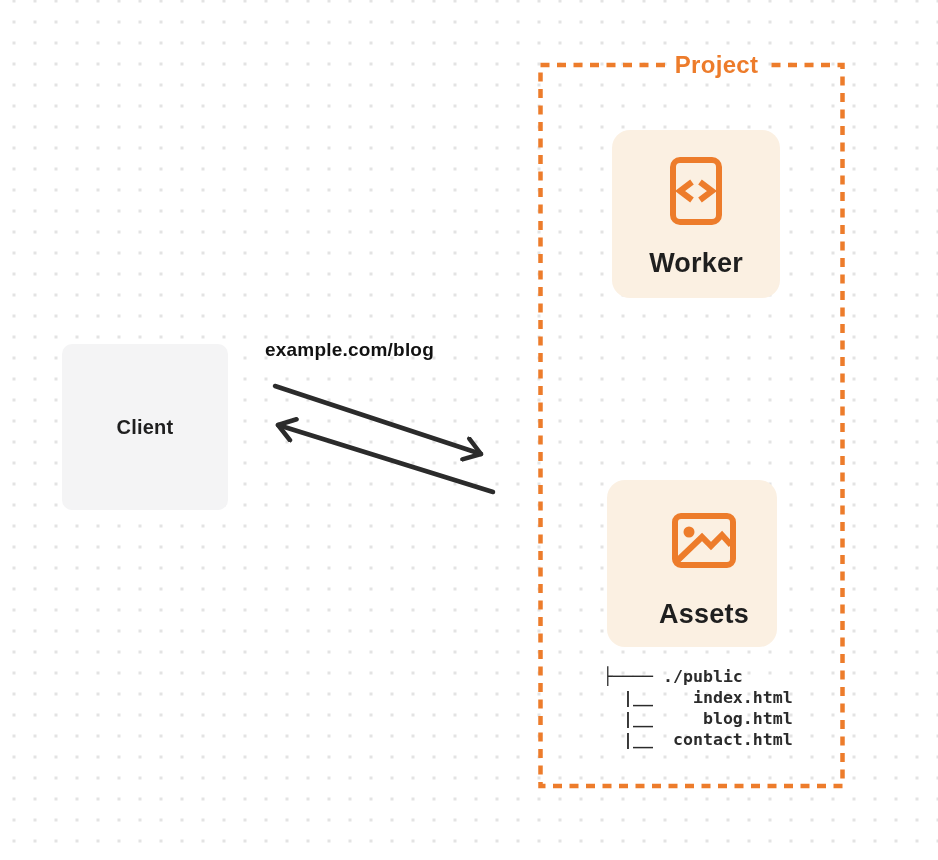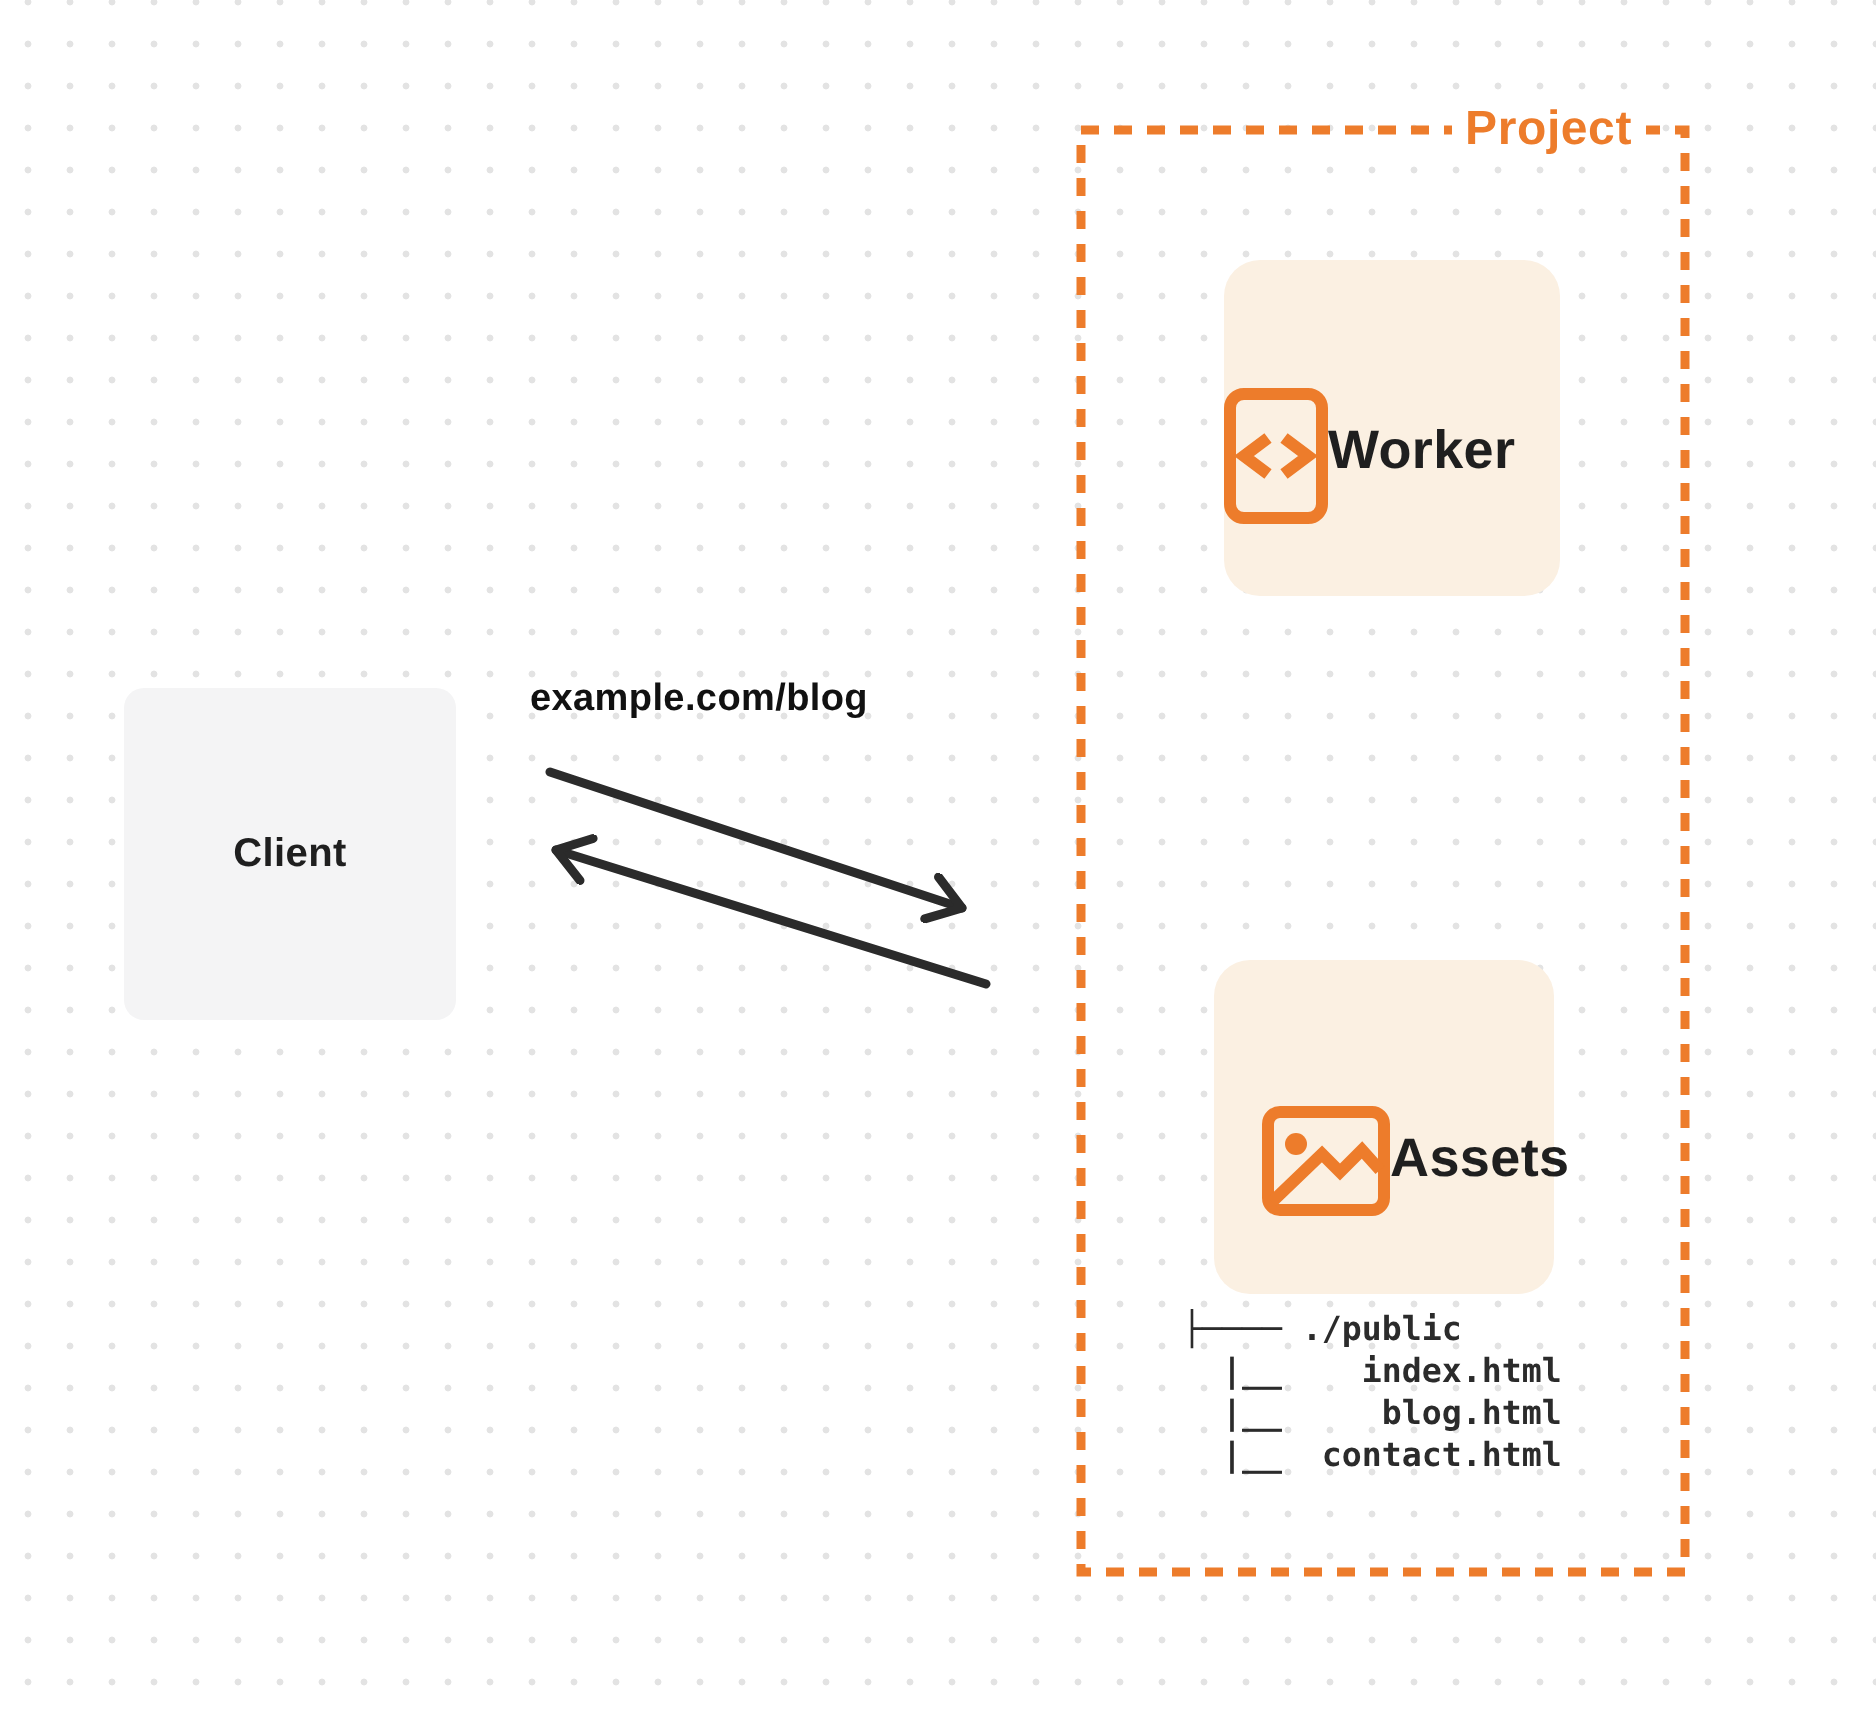--- a/index.html
+++ b/index.html
@@ -46,42 +46,42 @@
   .arrow-head{
     stroke:var(--arrow);
     stroke-width:4.5;
     stroke-linecap:round;
     stroke-linejoin:round;
     fill:none;
   }
   .node{
     position:absolute;
     display:flex;
-    flex-direction:row;
+    flex-direction:column;
     align-items:center;
     box-sizing:border-box;
   }
   .client-node{
     left:62px;top:344px;width:166px;height:166px;
     background:var(--client-gray);
     border-radius:10px;
     justify-content:center;
   }
   .client-label{
     font-size:20px;font-weight:700;color:var(--text-dark);
     letter-spacing:0.2px;
   }
   .request-label{
     position:absolute;left:265px;top:339px;
     font-size:19px;font-weight:700;color:#111111;
     letter-spacing:0.2px;
   }
   .project-label-wrap{
-    position:absolute;left:522px;top:50px;width:301px;
-    text-align:right;
+    position:absolute;left:566px;top:50px;width:301px;
+    text-align:center;
   }
   .project-label{
     display:inline-block;
     background:var(--canvas-bg);
     padding:0 7px;
     font-size:24px;line-height:30px;font-weight:700;
     color:var(--orange);
     letter-spacing:0.3px;
   }
   .worker-node{
@@ -101,21 +101,21 @@
   .assets-node .node-label{margin-top:31px;}
   .node-label{
     font-size:27px;font-weight:700;color:var(--text-dark);
     letter-spacing:0.2px;
   }
   .icon svg{display:block;}
   .icon .stroke{stroke:var(--orange);fill:none;}
   .icon .fill{fill:var(--orange);stroke:none;}
   .file-tree{
     position:absolute;left:587px;top:650px;
-    margin:4px;
+    margin:16px;
     font-family:"DejaVu Sans Mono", monospace;
     font-size:16.6px;
     line-height:21px;
     font-weight:700;
     color:var(--tree-text);
     white-space:pre;
   }
 </style>
 </head>
 <body>

